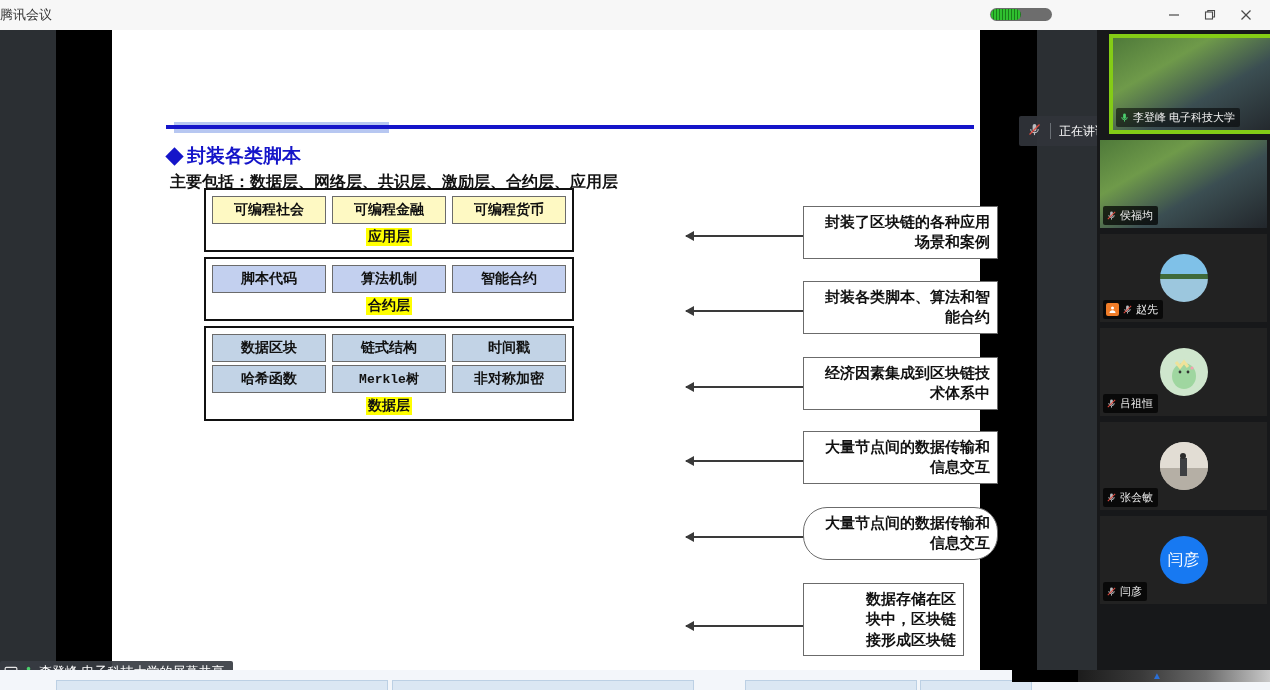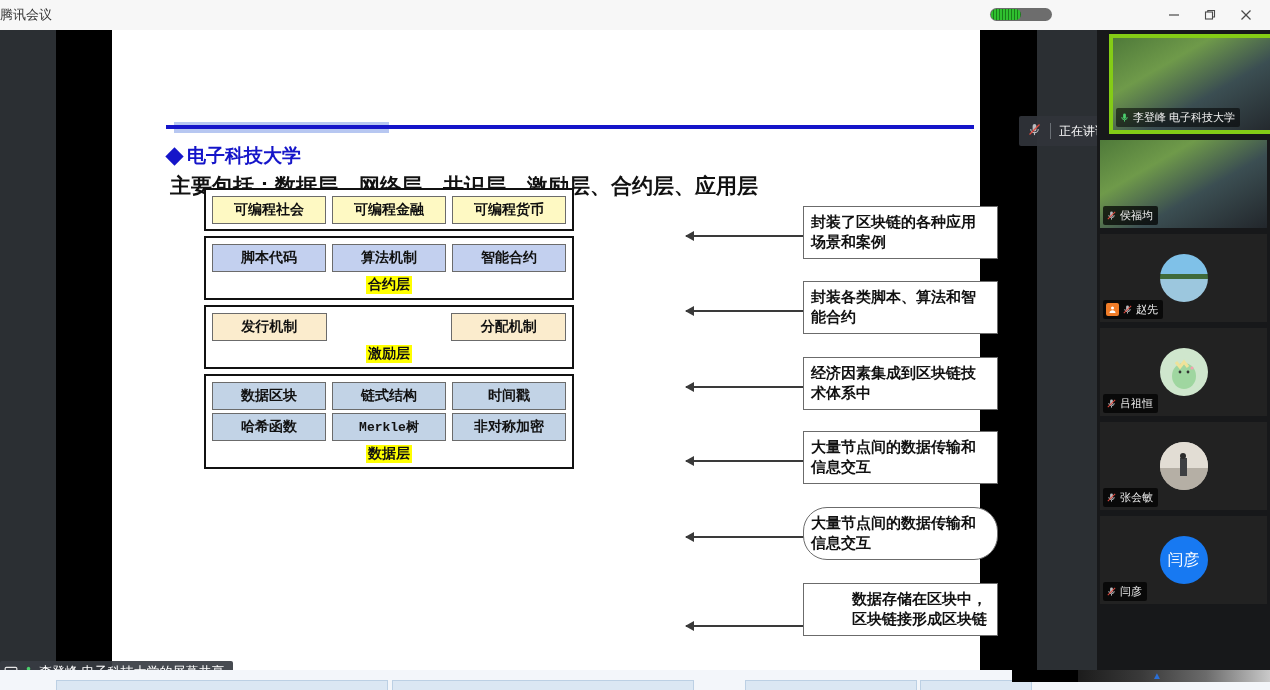--- a/index.html
+++ b/index.html
@@ -66,21 +66,21 @@
     font-size:19px;font-weight:bold;color:#1515c9;
     font-family:"Liberation Serif","DejaVu Serif",serif;
     white-space:nowrap;
   }
   .diamond{
     width:13px;height:13px;background:#1515c9;transform:rotate(45deg);
     display:inline-block;
   }
   .sub-line{
     position:absolute;left:58px;top:142px;
-    font-size:21px;font-weight:bold;color:#111;
+    font-size:16px;font-weight:bold;color:#111;
     font-family:"Liberation Serif","DejaVu Serif",serif;
     white-space:nowrap;
   }
 
   
   .diagram{position:absolute;left:92px;top:158px;width:370px;}
   .layer{
     position:relative;border:2px solid #111;background:#fff;
     margin-bottom:5px;padding:6px 6px 2px 6px;box-sizing:border-box;
   }
@@ -110,21 +110,21 @@
   .c-green{background:#cfe2c0;}
   .c-teal{background:#ccdede;}
   .c-steel{background:#c2d3e6;}
 
   
   .descs{position:absolute;left:574px;top:158px;width:195px;}
   .desc{
     position:absolute;left:117px;border:1px solid #6b6b6b;background:#fff;
     box-sizing:border-box;padding:5px 7px;
     font-family:"Liberation Serif","DejaVu Serif",serif;
-    font-size:15px;font-weight:bold;color:#111;line-height:1.35;
+    font-size:15px;font-weight:bold;color:#111;line-height:1.35;text-align:right;
   }
   .connector{position:absolute;height:2px;background:#3a3a3a;}
   .connector::before{
     content:"";position:absolute;left:-1px;top:-4px;
     border-top:5px solid transparent;border-bottom:5px solid transparent;
     border-right:9px solid #3a3a3a;
   }
 
   .pagenum{
     position:absolute;left:820px;top:655px;font-size:13px;color:#2a6fd6;
@@ -243,52 +243,45 @@
     <div class="strip-black-r"></div>
     <div class="strip-dark-r"></div>
 
     <div class="slide">
 
       <div class="rule-light"></div>
       <div class="rule-blue"></div>
 
       <div class="bullet-line">
         <span class="diamond"></span>
-        <span>电子科技大学</span>
+        <span>封装各类脚本</span>
       </div>
 
       <div class="sub-line">主要包括：数据层、网络层、共识层、激励层、合约层、应用层</div>
 
       <div class="diagram">
 
         <div class="layer">
           <div class="row">
             <div class="cell c-gray">可编程社会</div>
             <div class="cell c-gray">可编程金融</div>
             <div class="cell c-gray">可编程货币</div>
           </div>
+          <div class="tag"><span>应用层</span></div>
         </div>
 
         <div class="layer">
           <div class="row">
             <div class="cell c-blue">脚本代码</div>
             <div class="cell c-blue">算法机制</div>
             <div class="cell c-blue">智能合约</div>
           </div>
           <div class="tag"><span>合约层</span></div>
         </div>
 
-        <div class="layer">
-          <div class="row">
-            <div class="cell c-cream">发行机制</div>
-            <div class="cell ghost"></div>
-            <div class="cell c-cream">分配机制</div>
-          </div>
-          <div class="tag"><span>激励层</span></div>
-        </div>
 
 
 
         <div class="layer">
           <div class="row">
             <div class="cell c-steel">数据区块</div>
             <div class="cell c-steel">链式结构</div>
             <div class="cell c-steel">时间戳</div>
           </div>
           <div class="row">
@@ -306,21 +299,21 @@
         <div class="connector" style="left:0;top:198px;width:118px;"></div>
         <div class="connector" style="left:0;top:272px;width:118px;"></div>
         <div class="connector" style="left:0;top:348px;width:118px;"></div>
         <div class="connector" style="left:0;top:437px;width:118px;"></div>
 
         <div class="desc" style="top:18px;width:195px;">封装了区块链的各种应用场景和案例</div>
         <div class="desc" style="top:93px;width:195px;">封装各类脚本、算法和智能合约</div>
         <div class="desc" style="top:169px;width:195px;">经济因素集成到区块链技术体系中</div>
         <div class="desc" style="top:243px;width:195px;">大量节点间的数据传输和信息交互</div>
         <div class="desc" style="top:319px;width:195px;border-radius:24px;">大量节点间的数据传输和信息交互</div>
-        <div class="desc" style="top:395px;width:195px;padding-left:48px;">数据存储在区块中，区块链接形成区块链</div>
+        <div class="desc" style="top:395px;width:161px;padding-left:48px;">数据存储在区块中，区块链接形成区块链</div>
       </div>
 
       <div class="pagenum">4</div>
     </div>
 
     <div class="speaking">
       <span>
         <svg width="15" height="15" viewBox="0 0 24 24">
           <path d="M12 3a3 3 0 0 1 3 3v6a3 3 0 0 1-6 0V6a3 3 0 0 1 3-3z" fill="#b9bcc0"></path>
           <path d="M6 11a6 6 0 0 0 12 0" fill="none" stroke="#b9bcc0" stroke-width="1.8"></path>

